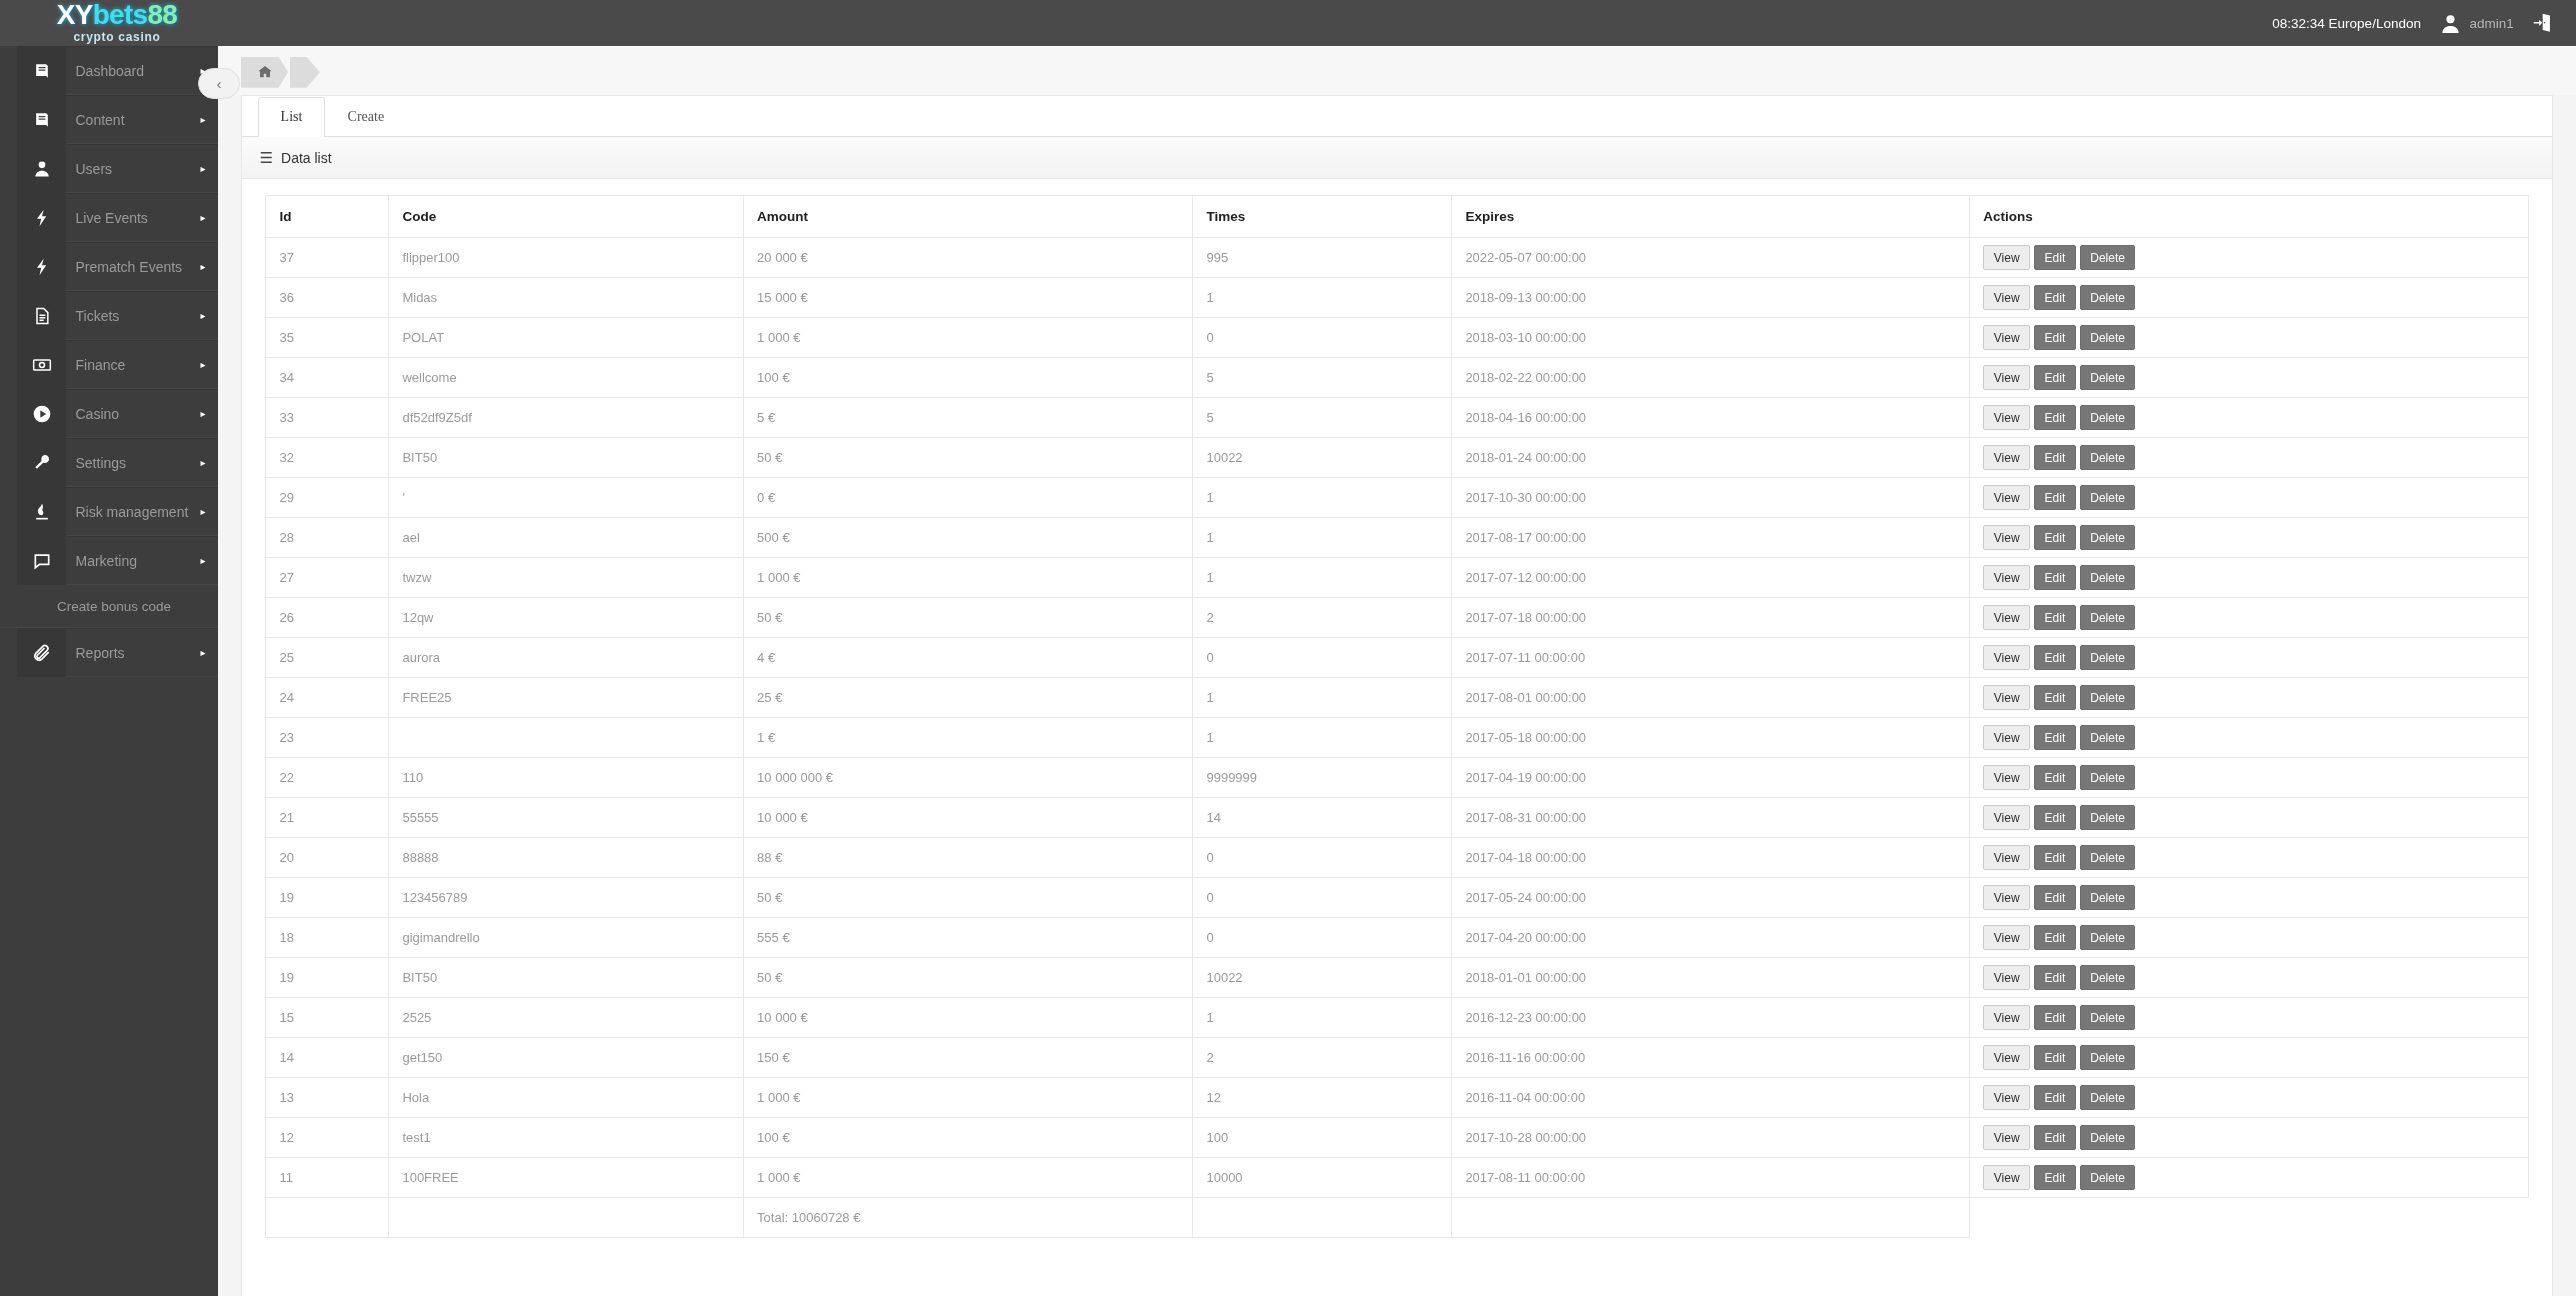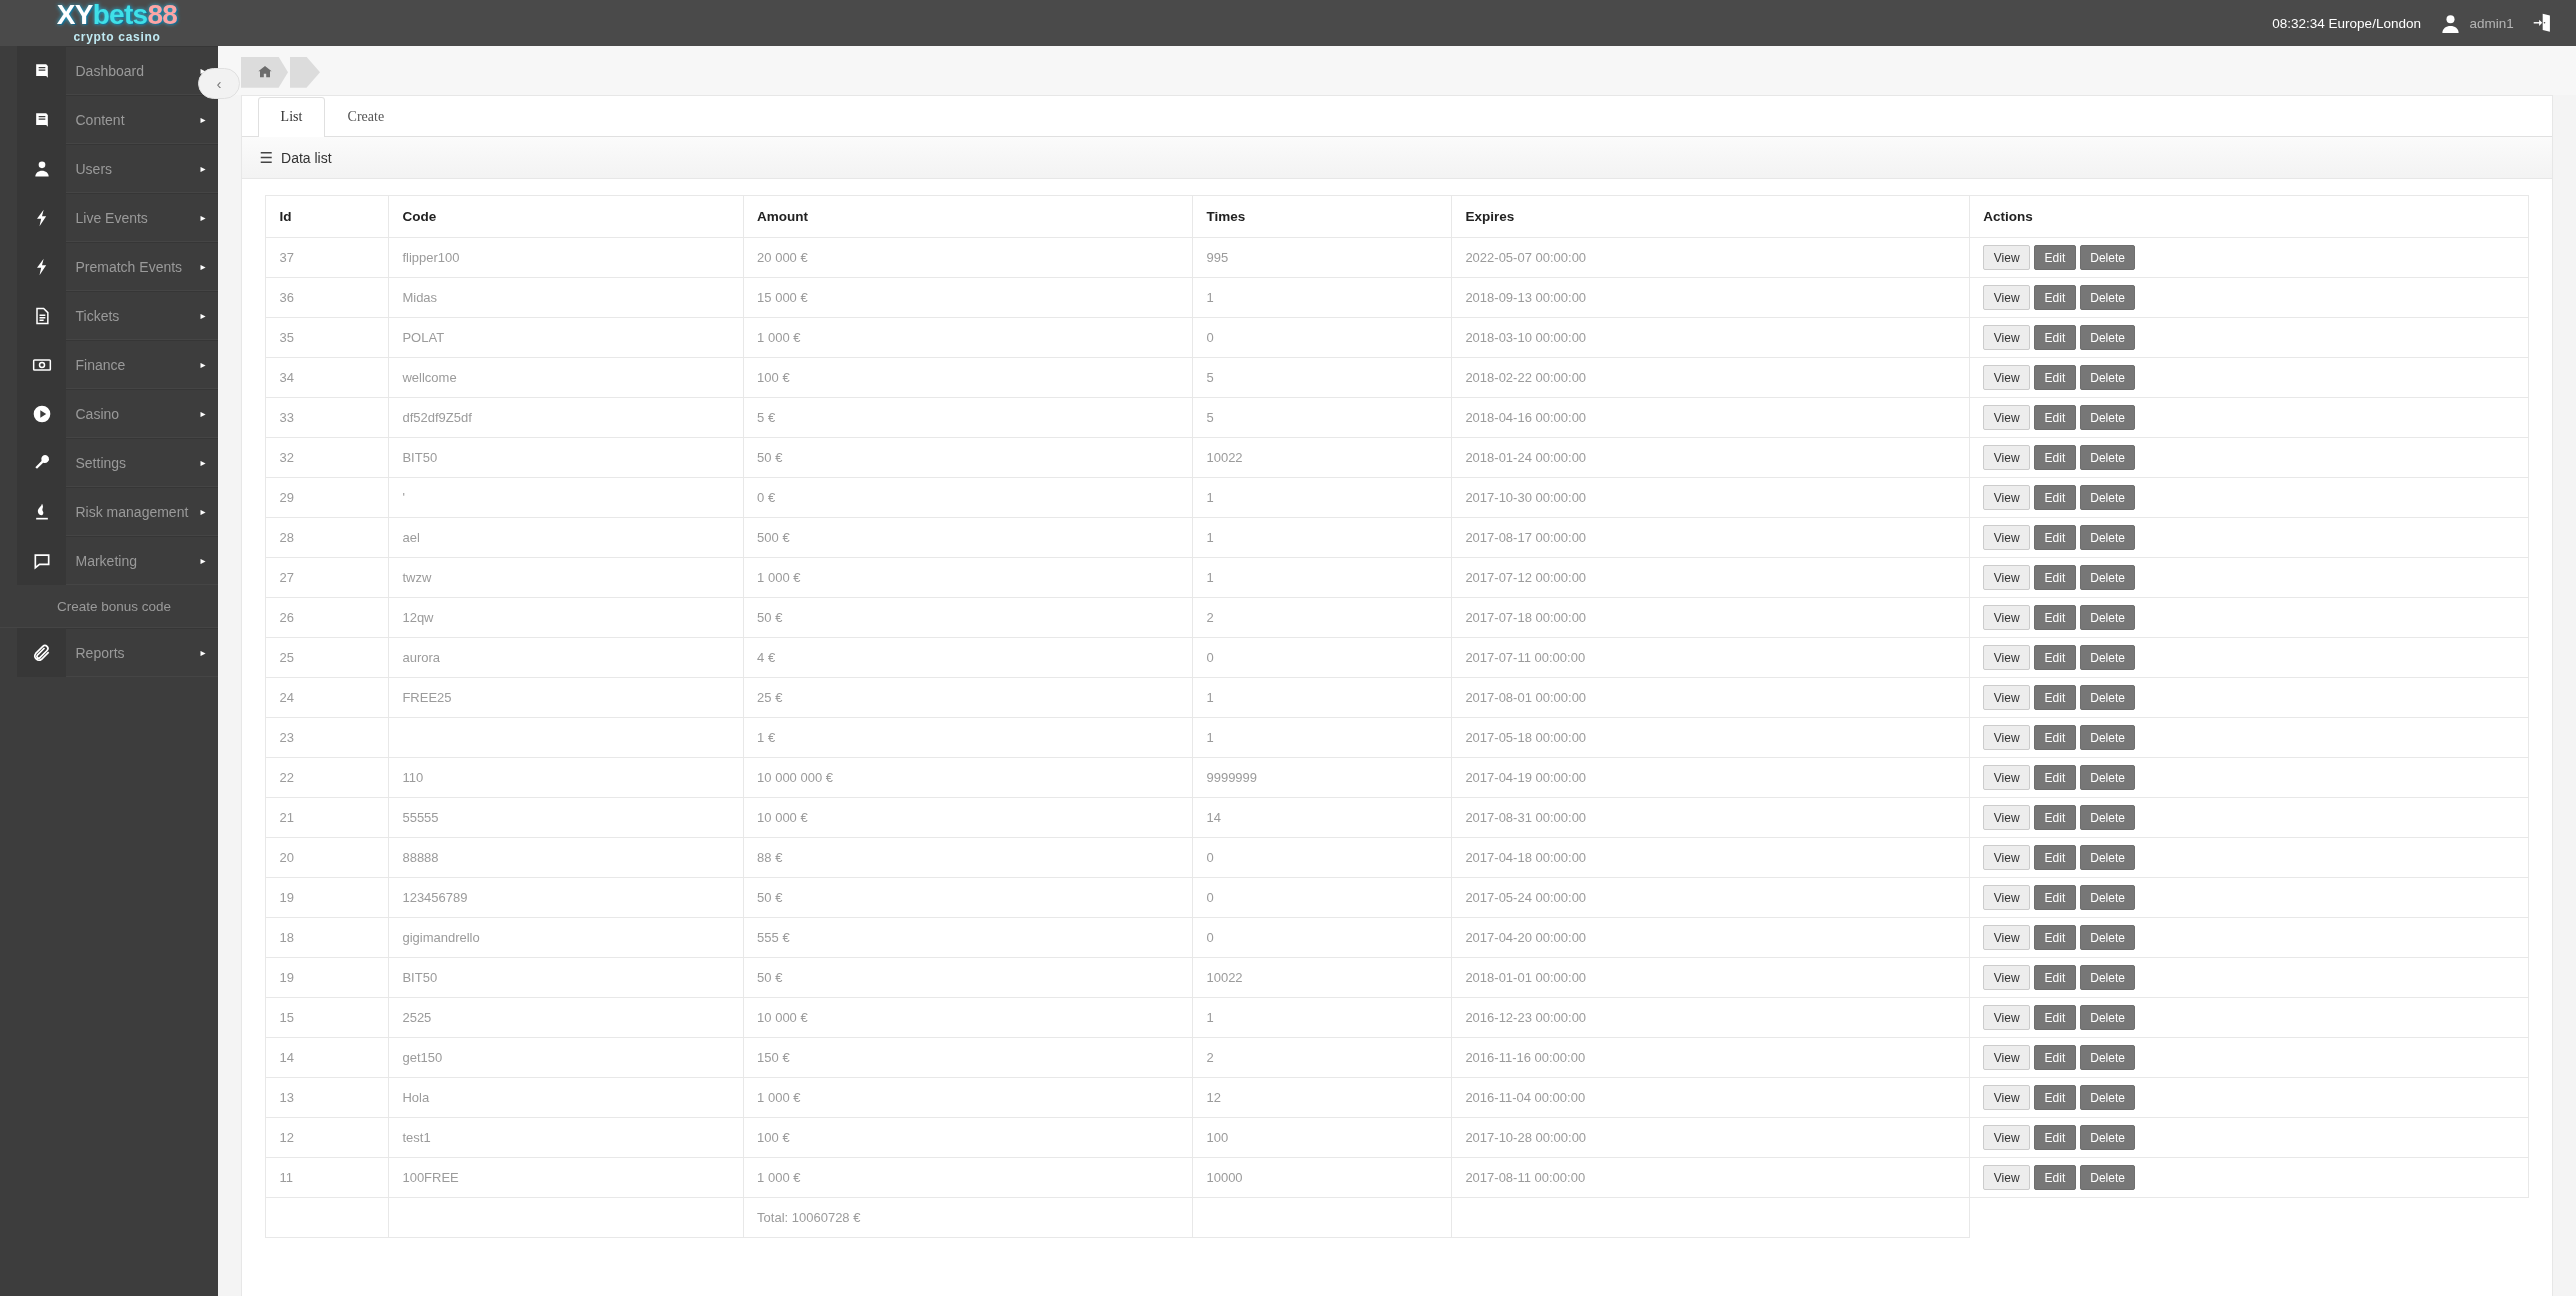--- a/index.html
+++ b/index.html
@@ -20,21 +20,21 @@
   .brand {
     width: 218px; height: 46px; display: flex; flex-direction: column;
     align-items: center; justify-content: center; padding-left: 16px;
   }
   .brand-main {
     font-size: 28px; font-weight: bold; line-height: 0.95;
     letter-spacing: -0.7px; white-space: nowrap;
   }
   .brand-xy { color: #ffffff; text-shadow: 0 0 4px #2bb7e0, 1.4px 1.4px 0 #15506e; }
   .brand-bets { color: #3fe0e8; text-shadow: 0 0 4px #2bb7e0, 1.4px 1.4px 0 #15506e; }
-  .brand-88 { color: #fca5a5; text-shadow: 0 0 4px #2bb7e0, 1.4px 1.4px 0 #15506e; }
+  .brand-88 { color: #86efac; text-shadow: 0 0 4px #2bb7e0, 1.4px 1.4px 0 #15506e; }
   .brand-sub {
     font-size: 12px; font-weight: bold; color: #bfe9f2;
     letter-spacing: 0.7px; margin-top: 2px;
   }
   .topbar-right {
     display: flex; align-items: center; gap: 17.6px; padding-right: 23px;
     height: 46px;
   }
   .clock { color: #ffffff; font-size: 13.5px; }
   .userblock { display: flex; align-items: center; gap: 8px; }

